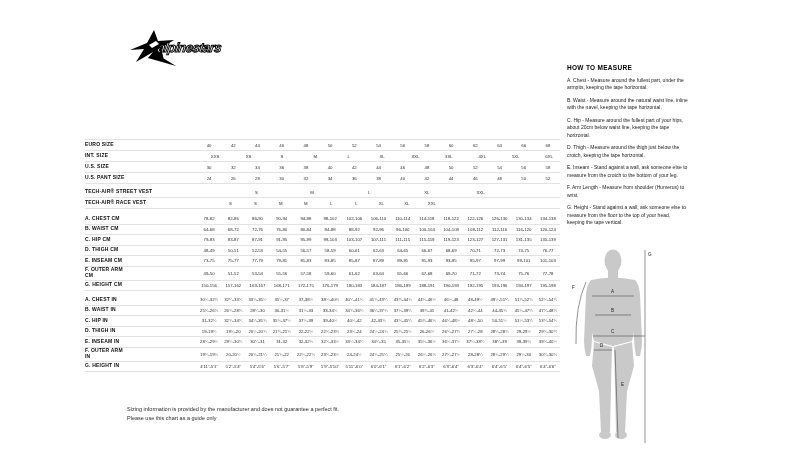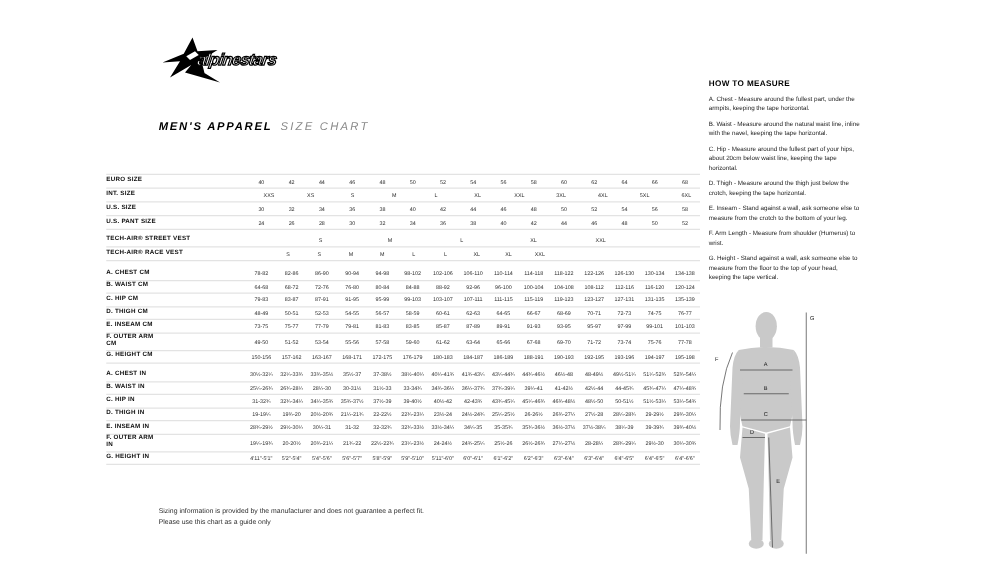--- a/index.html
+++ b/index.html
@@ -51,24 +51,20 @@
 
   <div class="logo">
     <svg width="54" height="40" viewBox="0 0 54 40">
       <path d="M2,22 L19,15 L26,2 L30,13 L46,12 L33,20 L36,32 L25,24 L8,34 L16,21 Z
                M25,24 L48,38 L20,30 Z" fill="#000"></path>
       <path d="M21,17 L28,13 L31,16 L24,20 Z" fill="#fff"></path>
     </svg>
     <span class="logo-text">alpinestars</span>
   </div>
 
-  <div class="title">
-    <span class="t-main">MEN'S APPAREL</span>
-    <span class="t-sub">SIZE CHART</span>
-  </div>
 
   <div id="size-table">
       <div class="tsec tsec-sizes">
         <div class="trow">
           <div class="tlabel">EURO SIZE</div>
           <div class="tcell">40</div>
           <div class="tcell">42</div>
           <div class="tcell">44</div>
           <div class="tcell">46</div>
           <div class="tcell">48</div>

